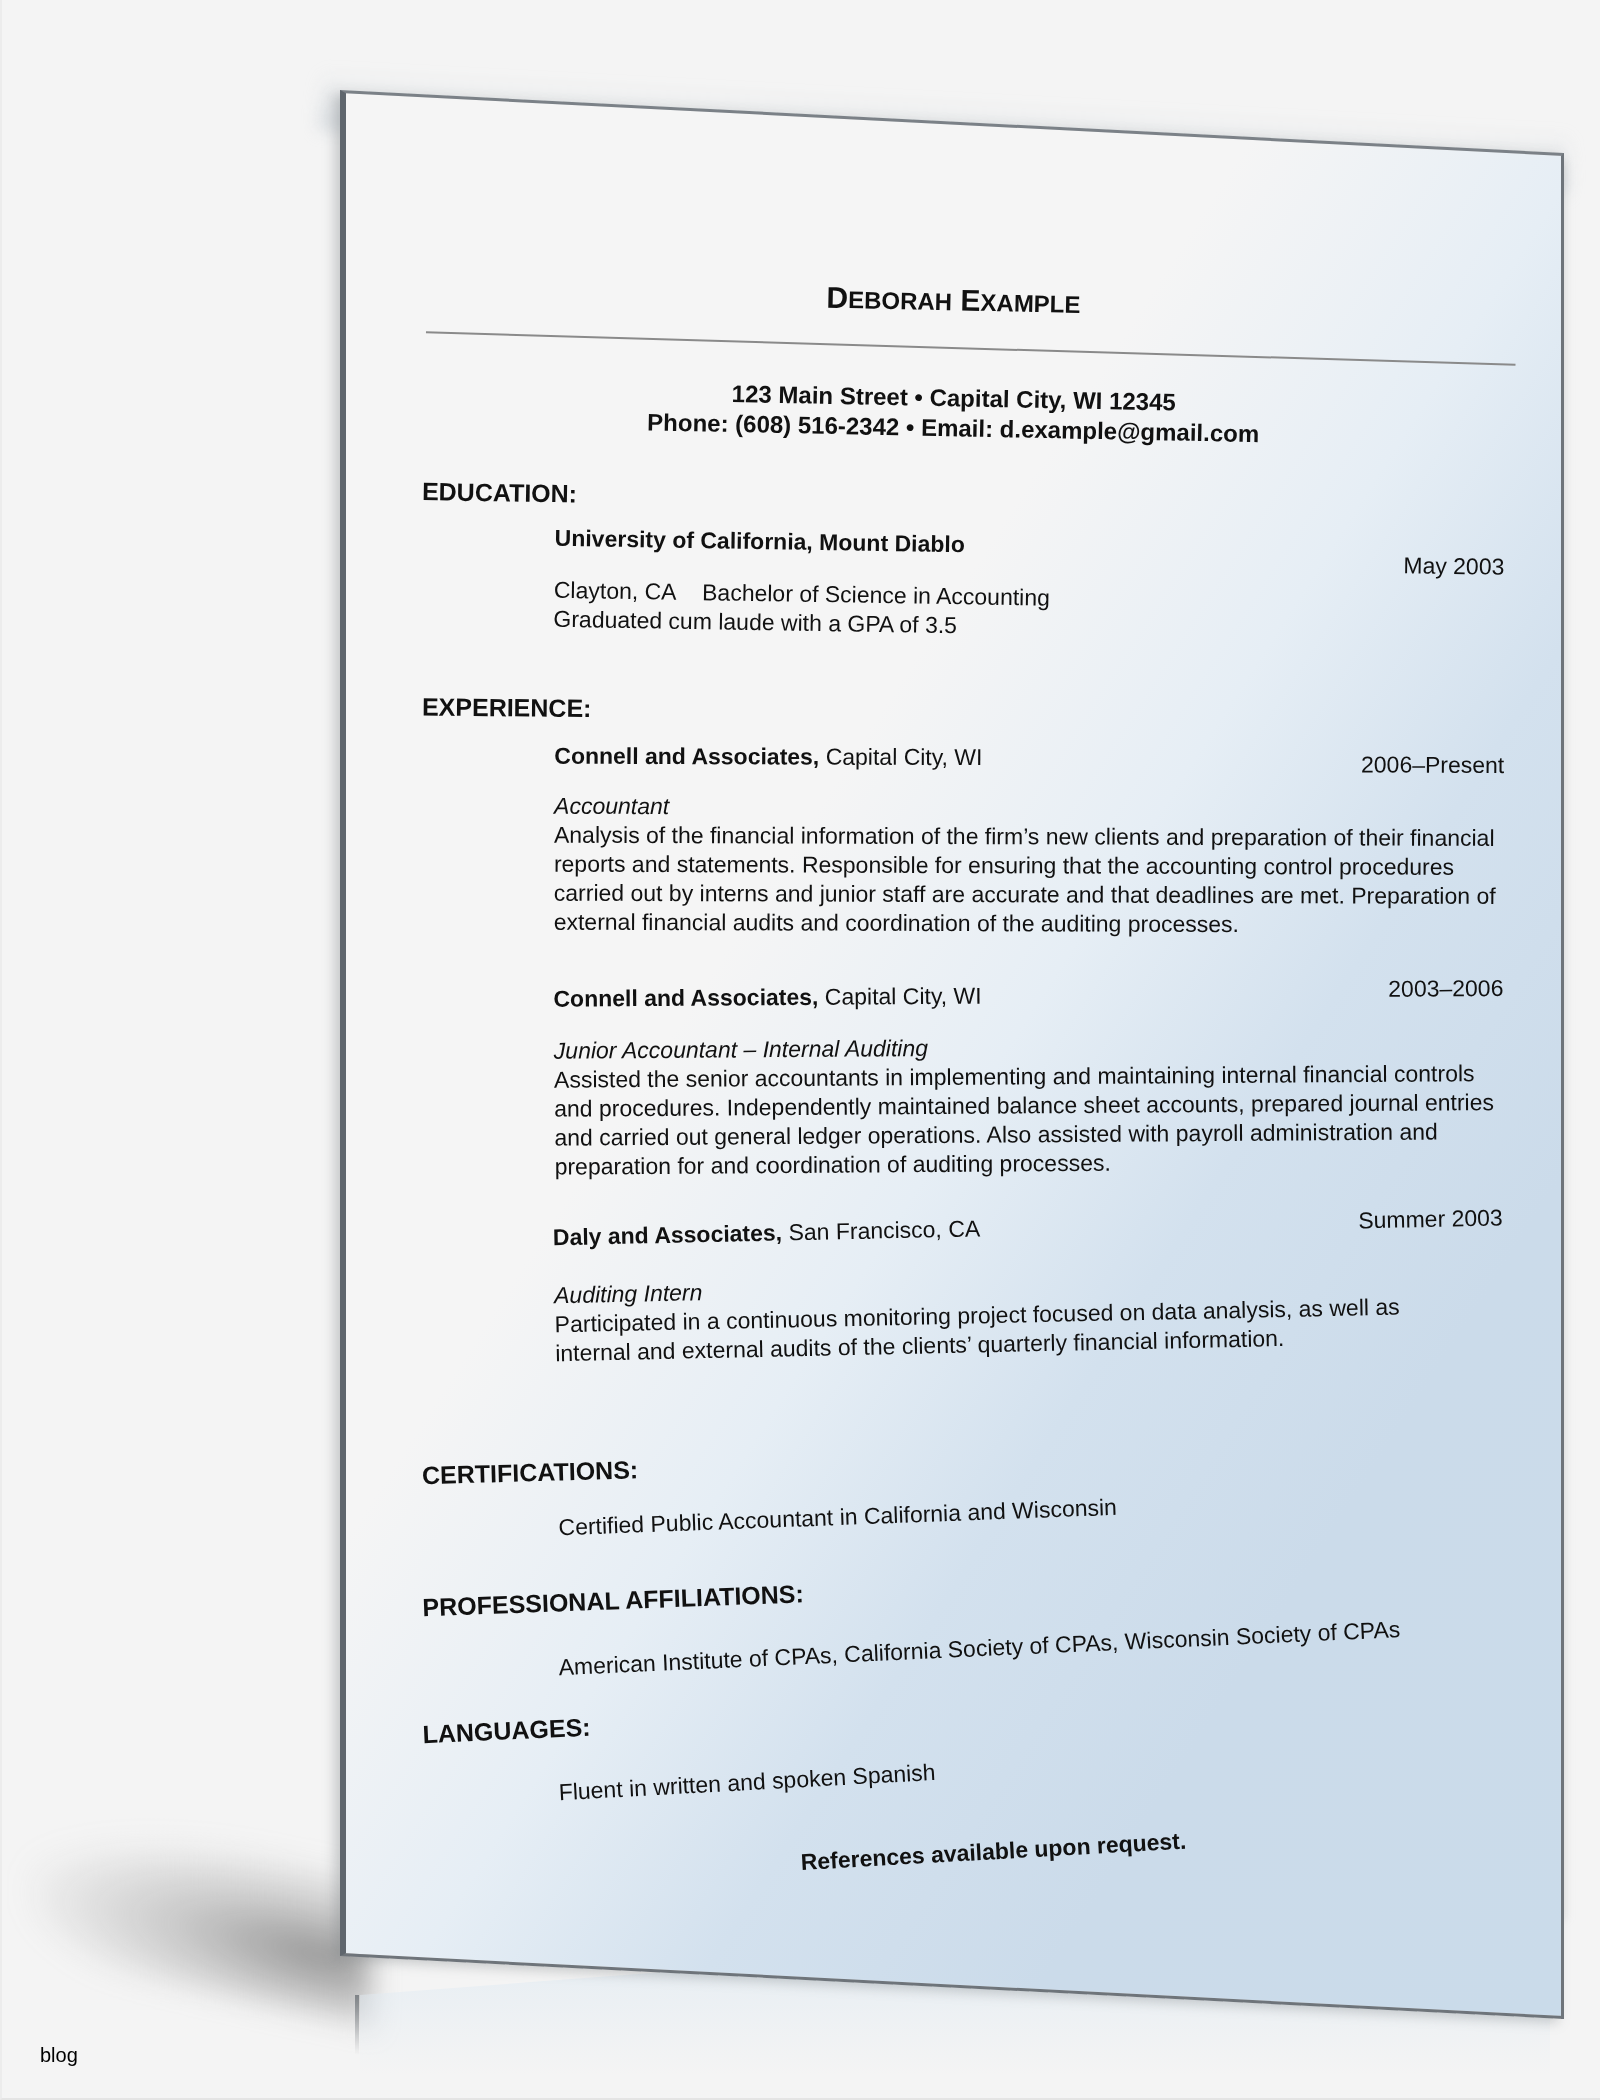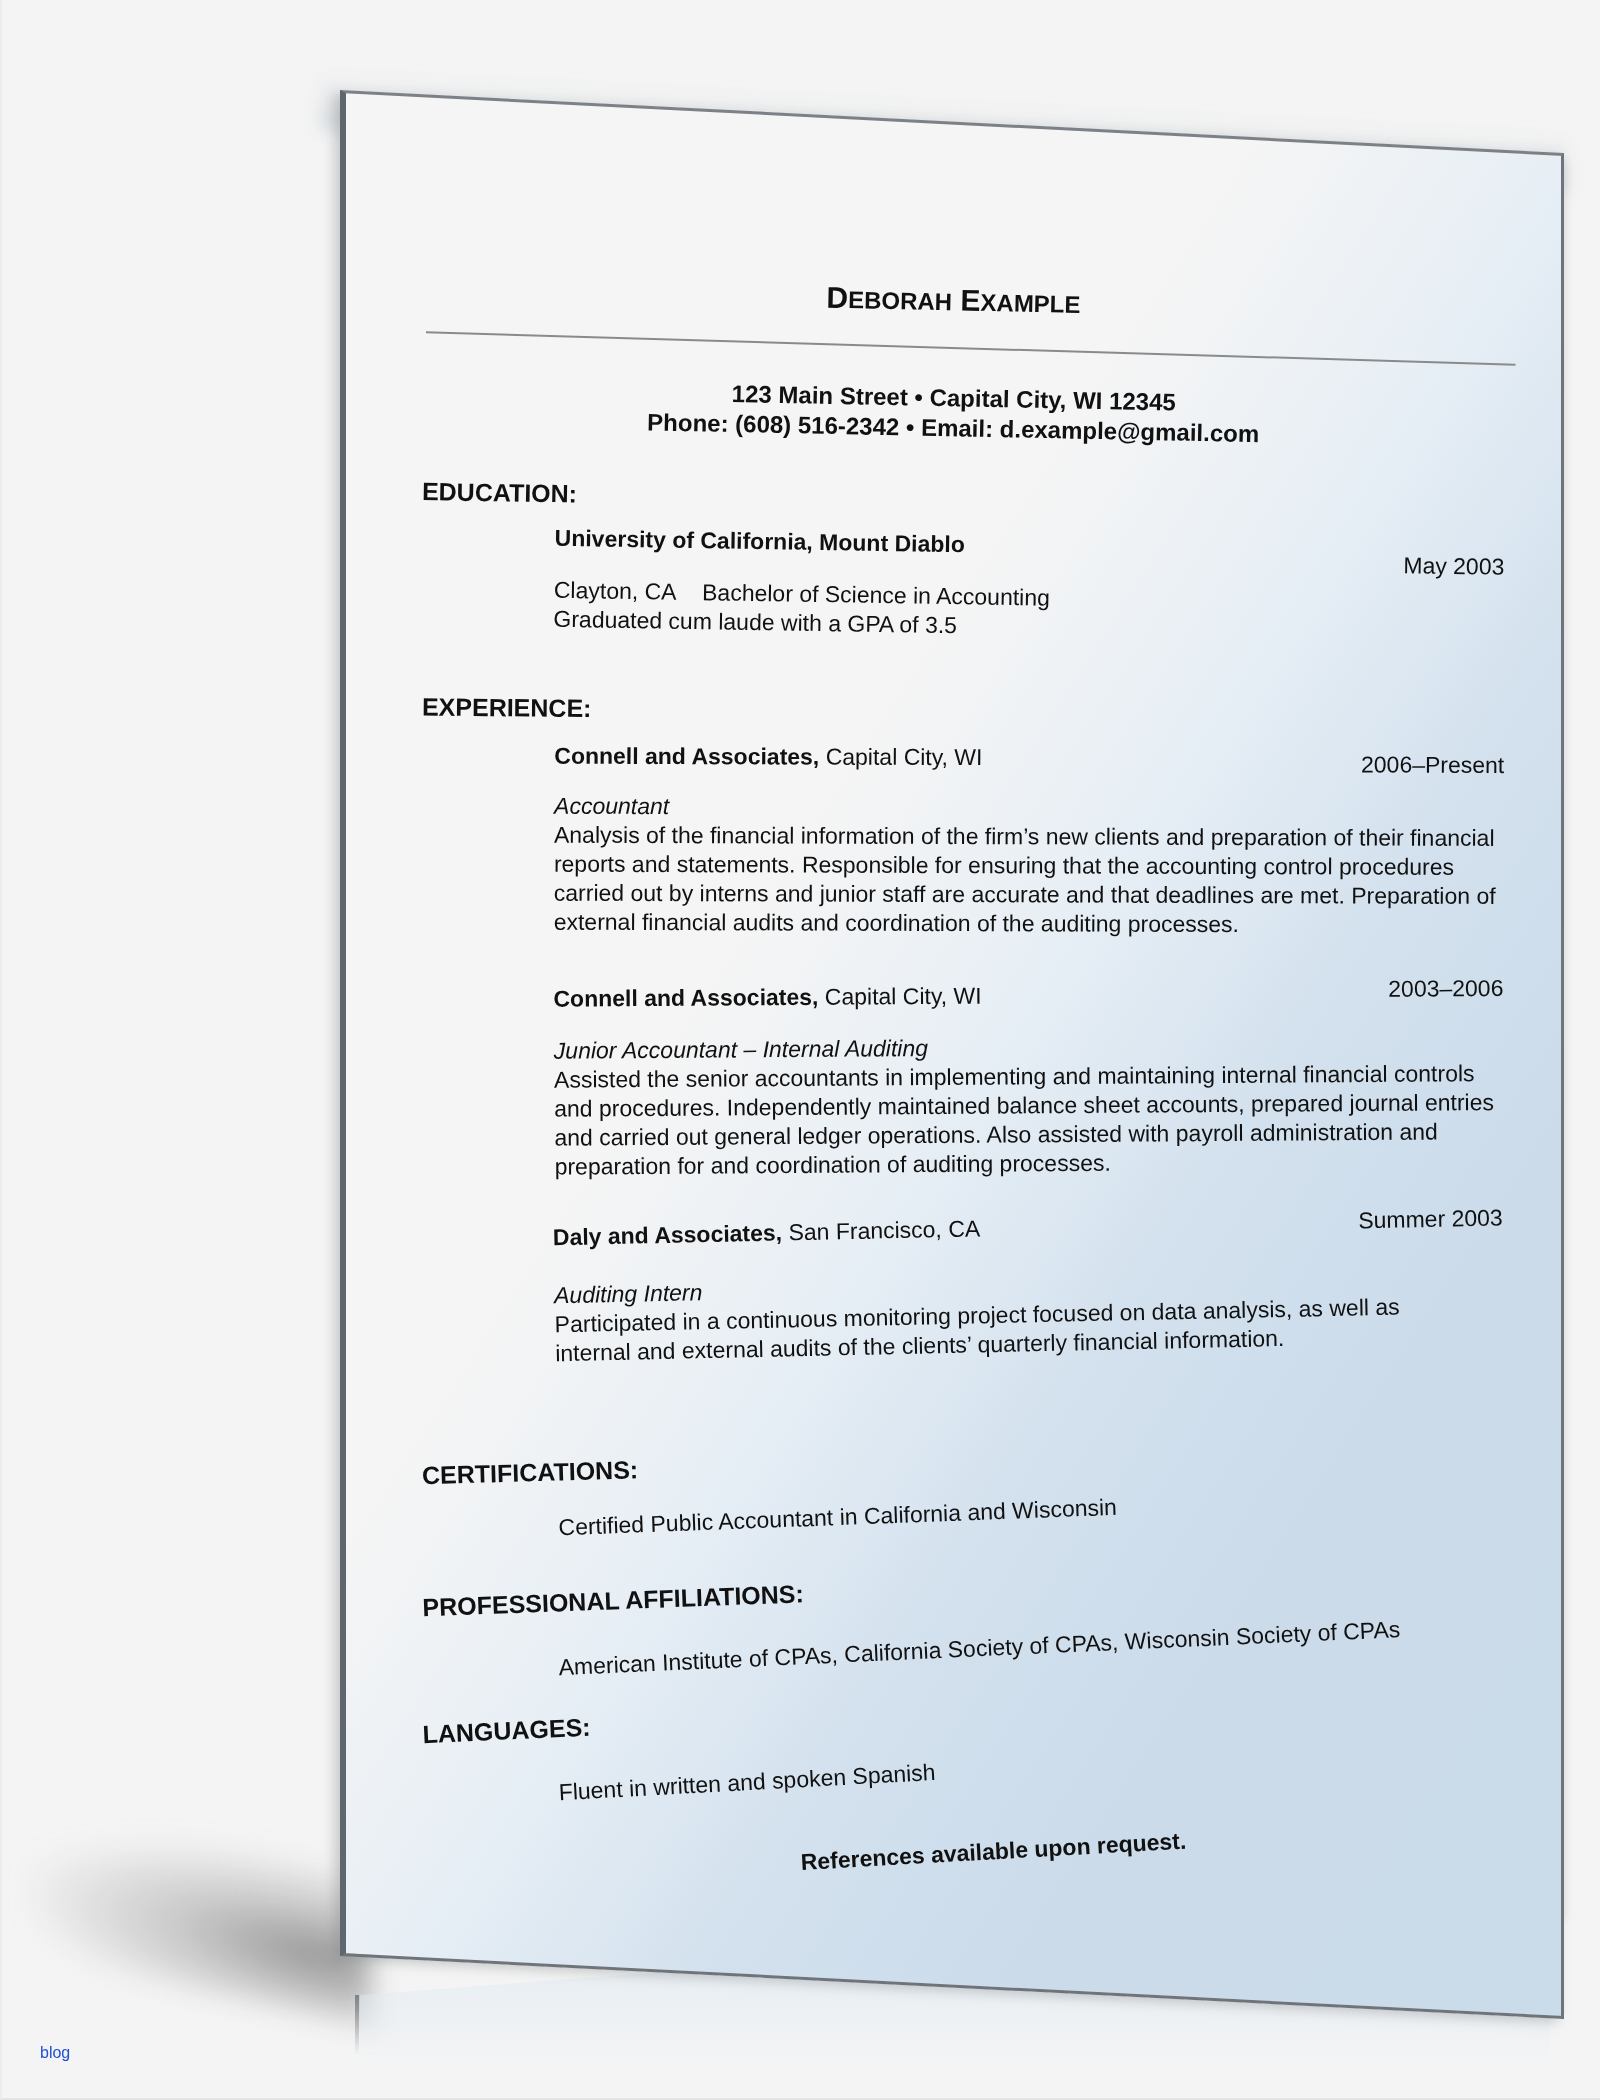--- a/index.html
+++ b/index.html
@@ -169,22 +169,22 @@
       left: 0;
       width: 100%;
       text-align: center;
       font-weight: bold;
       font-size: 23px;
     }
     .watermark {
       position: absolute;
       left: 40px;
       top: 2044px;
-      font-size: 16px;
-      color: #1d4ed8;
+      font-size: 20px;
+      color: #000000;
       font-family: "Liberation Sans", sans-serif;
     }
   </style>
 </head>
 <body>
 
 <div class="frame"></div>
 <div class="cast-shadow"></div>
 <div class="top-shadow"></div>
 <div class="right-shadow"></div>

